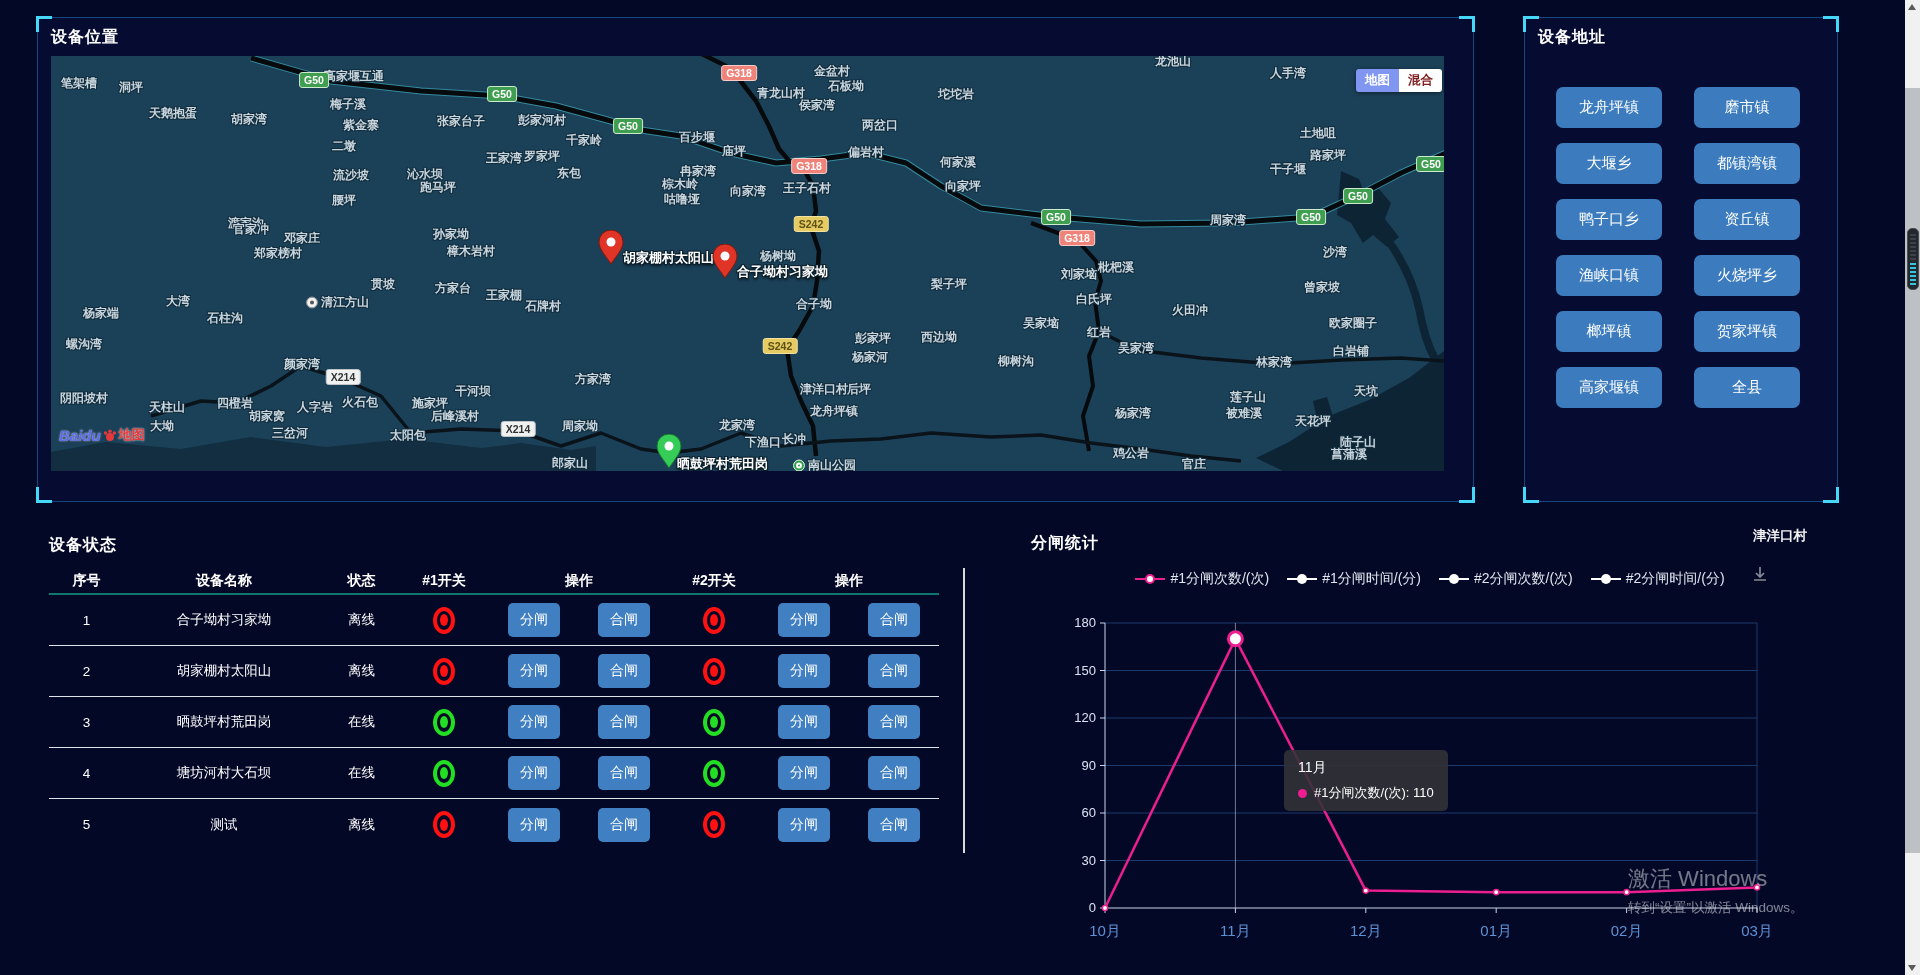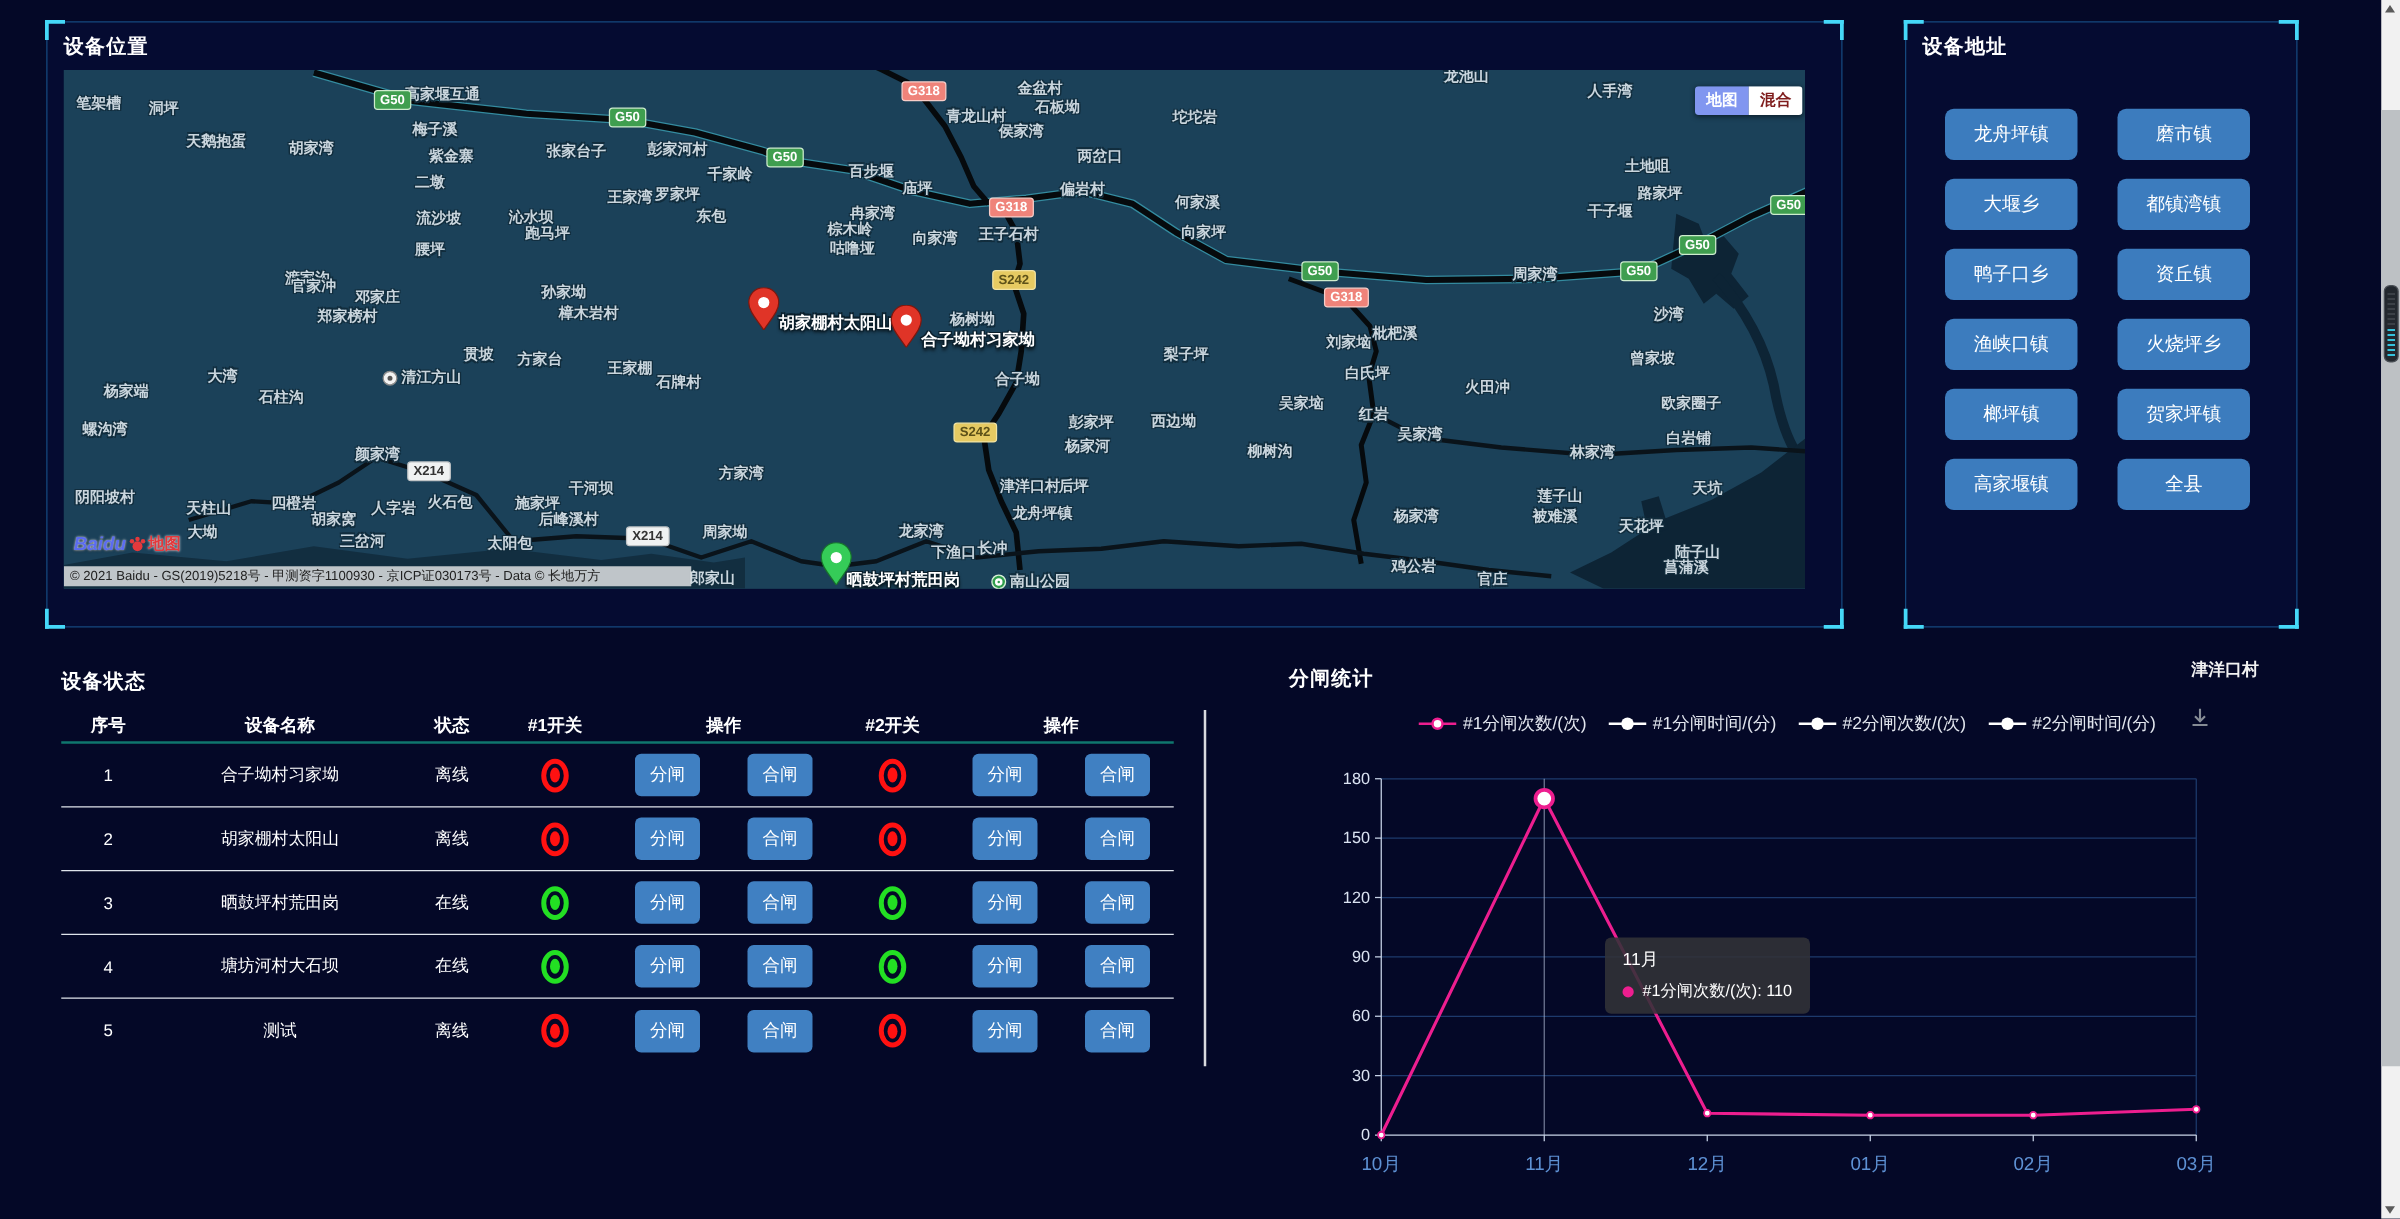--- a/index.html
+++ b/index.html
@@ -171,21 +171,21 @@
           <span class="m-label" style="left:239px;top:377px">三岔河</span>
           <span class="m-label" style="left:357px;top:379px">太阳包</span>
           <span class="m-label" style="left:404px;top:360px">后峰溪村</span>
           <span class="m-label" style="left:529px;top:370px">周家坳</span>
           <span class="m-label" style="left:519px;top:407px">郎家山</span>
           <span class="m-label" style="left:686px;top:369px">龙家湾</span>
           <span class="m-label" style="left:712px;top:386px">下渔口</span>
           <span class="m-label" style="left:743px;top:383px">长冲</span>
           <span class="m-label" style="left:400px;top:178px">孙家坳</span>
           <span class="m-label" style="left:420px;top:195px">樟木岩村</span>
-          <span class="m-label" style="left:381px;top:232px">方家台</span>
+          <span class="m-label" style="left:402px;top:232px">方家台</span>
           <span class="m-label" style="left:453px;top:239px">王家棚</span>
           <span class="m-label" style="left:492px;top:250px">石牌村</span>
           <span class="m-label" style="left:542px;top:323px">方家湾</span>
           <span class="m-label" style="left:422px;top:335px">干河坝</span>
           <span class="m-label" style="left:647px;top:115px">冉家湾</span>
           <span class="m-label" style="left:629px;top:128px">棕木岭</span>
           <span class="m-label" style="left:631px;top:143px">咕噜垭</span>
           <span class="m-label" style="left:697px;top:135px">向家湾</span>
           <span class="m-label" style="left:756px;top:132px">王子石村</span>
           <span class="m-label" style="left:727px;top:200px">杨树坳</span>
@@ -287,21 +287,20 @@
       <div id="baidu-logo">
         <span id="baidu-brand">Baidu</span>
         <svg width="14" height="14" viewBox="0 0 14 14">
           <circle cx="7" cy="9" r="4" fill="#e4393c"></circle>
             <circle cx="2.6" cy="5" r="1.8" fill="#e4393c"></circle>
           <circle cx="7" cy="3.2" r="1.8" fill="#e4393c"></circle>
             <circle cx="11.4" cy="5" r="1.8" fill="#e4393c"></circle>
         </svg>
         <span id="baidu-suffix">地图</span>
       </div>
-      <div id="map-copyright">© 2021 Baidu - GS(2019)5218号 - 甲测资字1100930 - 京ICP证030173号 - Data © 长地万方</div>
     </div>
   </div>
 
   <div class="panel" id="addr-panel">
     <span class="corner tl"></span>
     <span class="corner tr"></span>
     <span class="corner bl"></span>
     <span class="corner br"></span>
     <div class="panel-title">设备地址</div>
     <div id="addr-grid">
@@ -487,20 +486,24 @@
     </svg>
 
   <div id="tooltip">
     <div class="tt-title">11月</div>
     <div class="tt-row">
       <span class="tt-dot"></span>
       <span id="tt-series-value">#1分闸次数/(次): 110</span>
     </div>
   </div>
 
+  <div id="watermark">
+    <div class="wm1">激活 Windows</div>
+    <div class="wm2">转到“设置”以激活 Windows。</div>
+  </div>
 
   <div id="scrollbar">
     <div id="sb-thumb"></div>
     <div class="sb-arrow" id="sb-up"></div>
     <div class="sb-arrow" id="sb-down"></div>
     <div id="sb-widget">
       <div class="w-top"></div>
         <div class="w-bot"></div>
     </div>
   </div>

